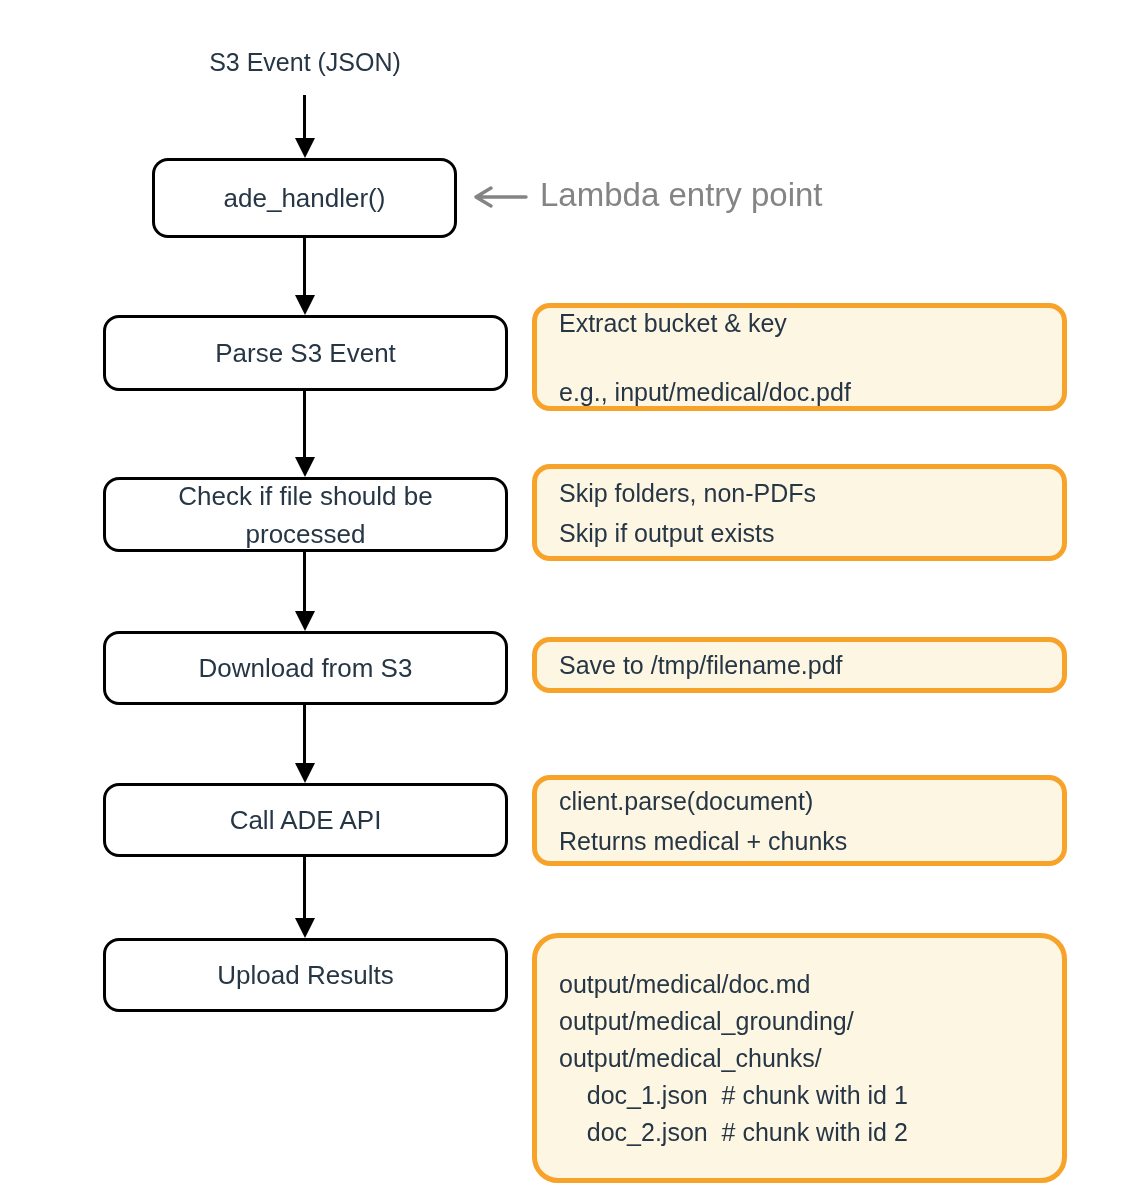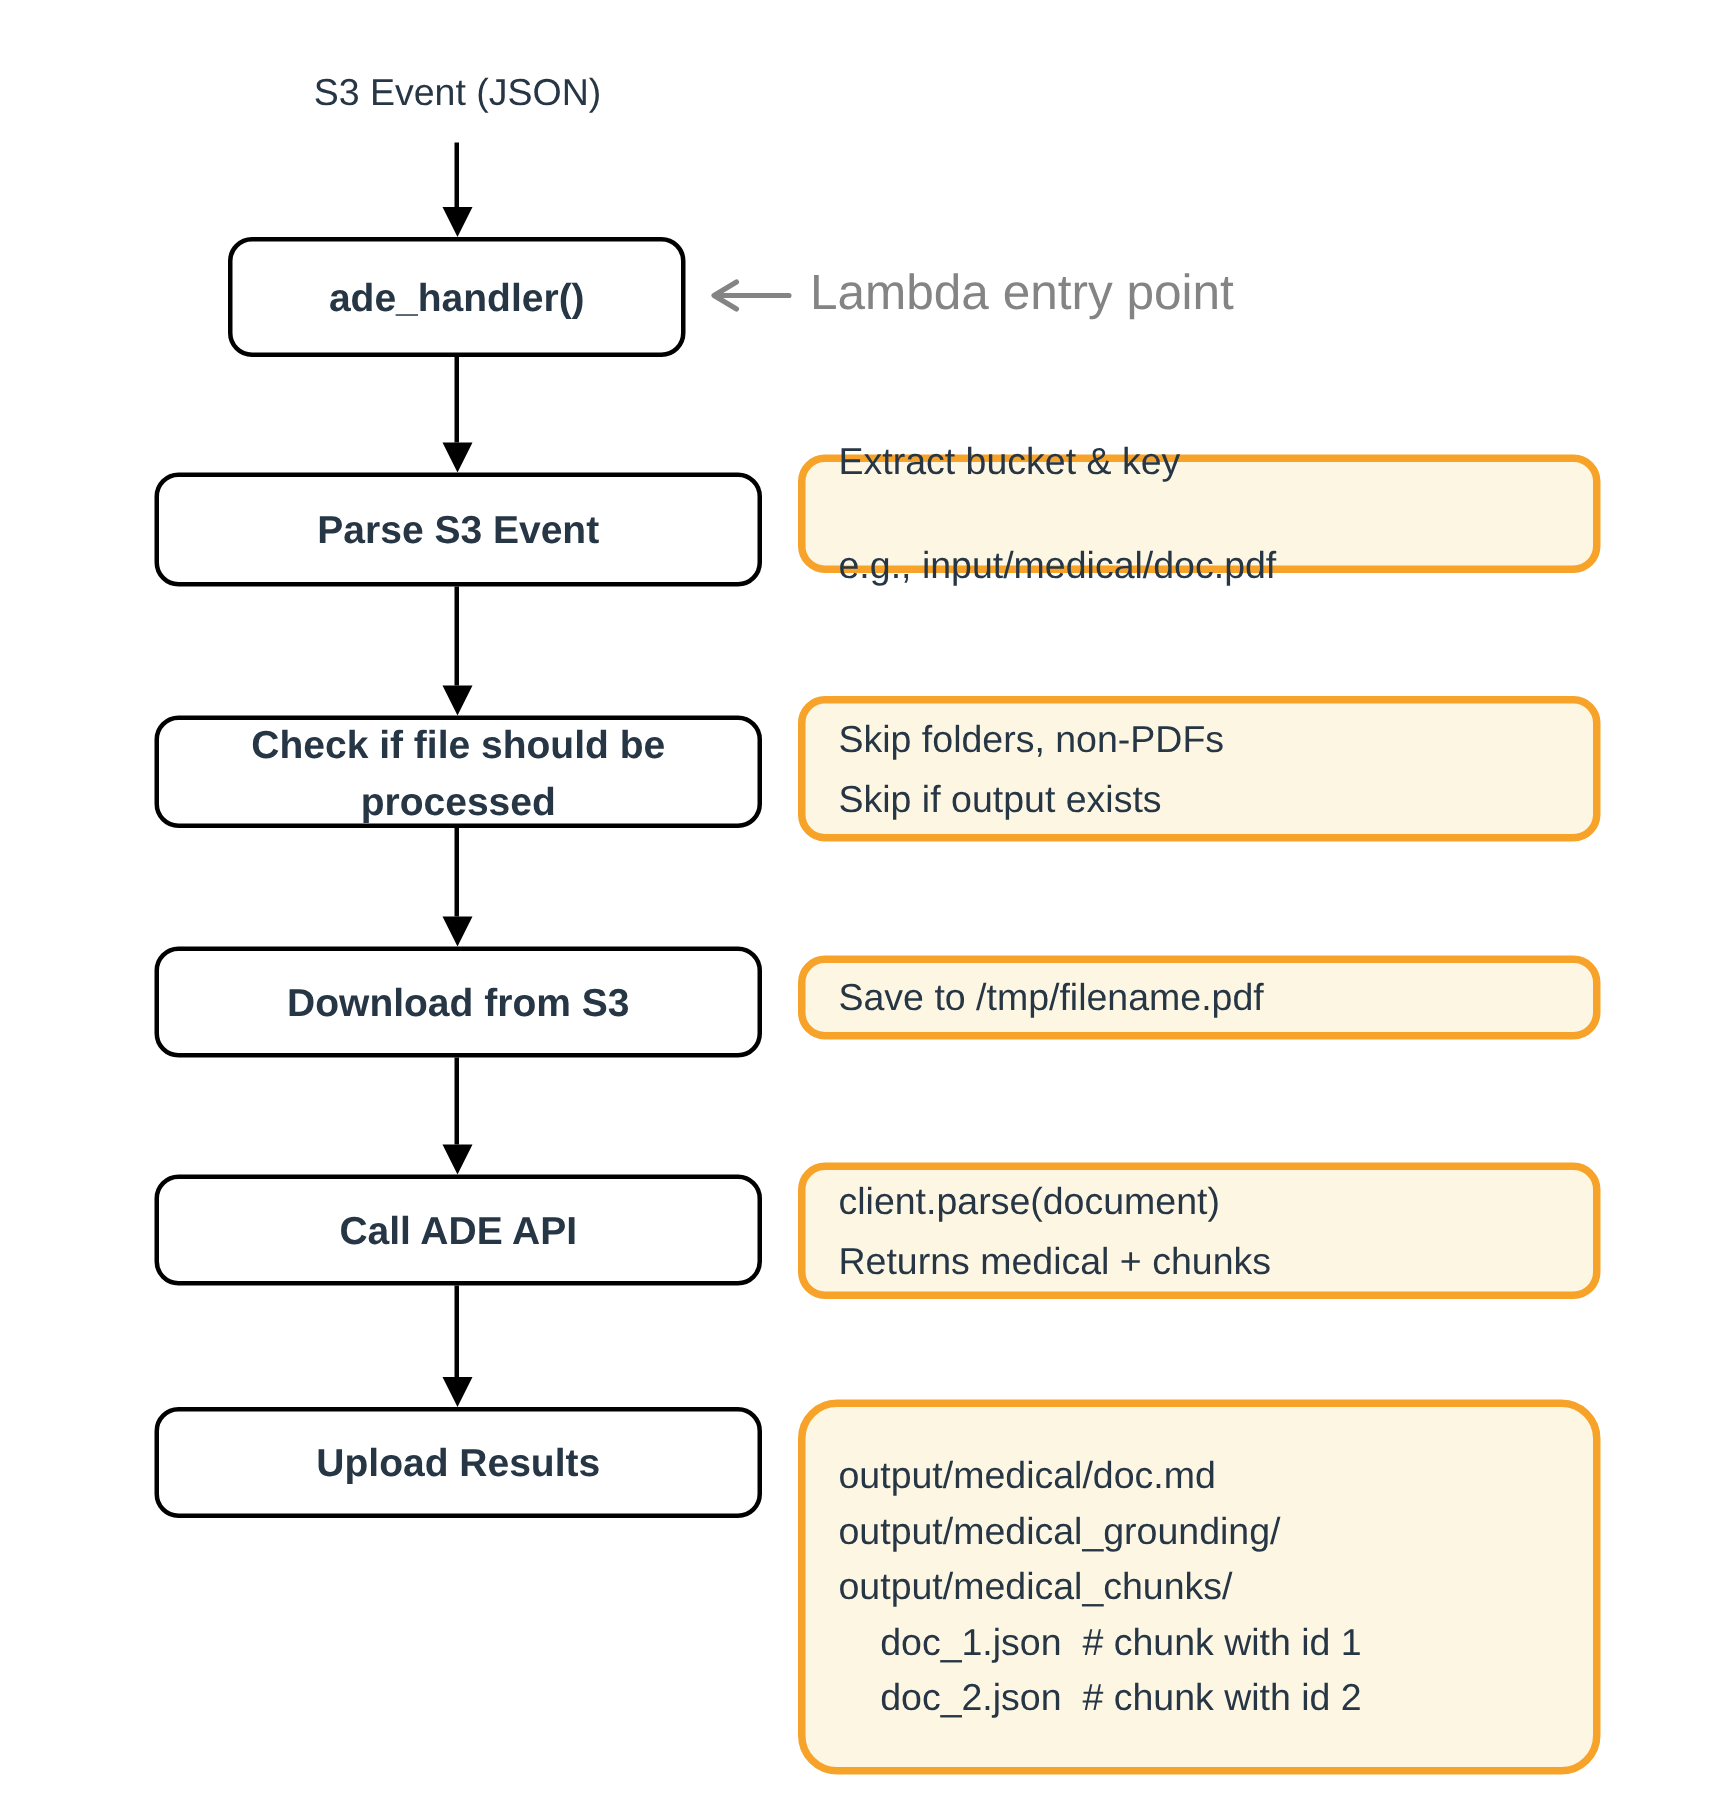--- a/index.html
+++ b/index.html
@@ -64,21 +64,20 @@
     border: 3px solid var(--node-border);
     border-radius: 16px;
     display: flex;
     align-items: center;
     justify-content: center;
     text-align: center;
     font-size: 26px;
     line-height: 38px;
     color: var(--node-text);
     padding: 0 35px;
-    font-weight: bold;
   }
   .node-ade      { left: 152px; width: 305px; top: 158px; height: 80px; padding: 0 10px; }
   .node-parse    { top: 315px; height: 76px; }
   .node-check    { top: 477px; height: 75px; }
   .node-download { top: 631px; height: 74px; }
   .node-call     { top: 783px; height: 74px; }
   .node-upload   { top: 938px; height: 74px; }
 
   
   .entry-arrow {
@@ -104,21 +103,21 @@
     border: 5px solid var(--note-border);
     border-radius: 18px;
     display: flex;
     flex-direction: column;
     justify-content: center;
     padding-left: 22px;
     font-size: 25px;
     color: var(--node-text);
   }
   .note .line { line-height: 40px; white-space: pre; }
-  .n1 { top: 303px; height: 79px; gap: 29px; }
+  .n1 { top: 303px; height: 108px; gap: 29px; }
   .n2 { top: 464px; height: 97px; }
   .n3 { top: 637px; height: 56px; }
   .n4 { top: 775px; height: 91px; }
   .n5 { top: 933px; height: 250px; border-radius: 26px; }
   .n5 .line { line-height: 37px; }
   .n5 .gap-above { }
   .line.bold { font-weight: 400; }
 </style>
 </head>
 <body>

